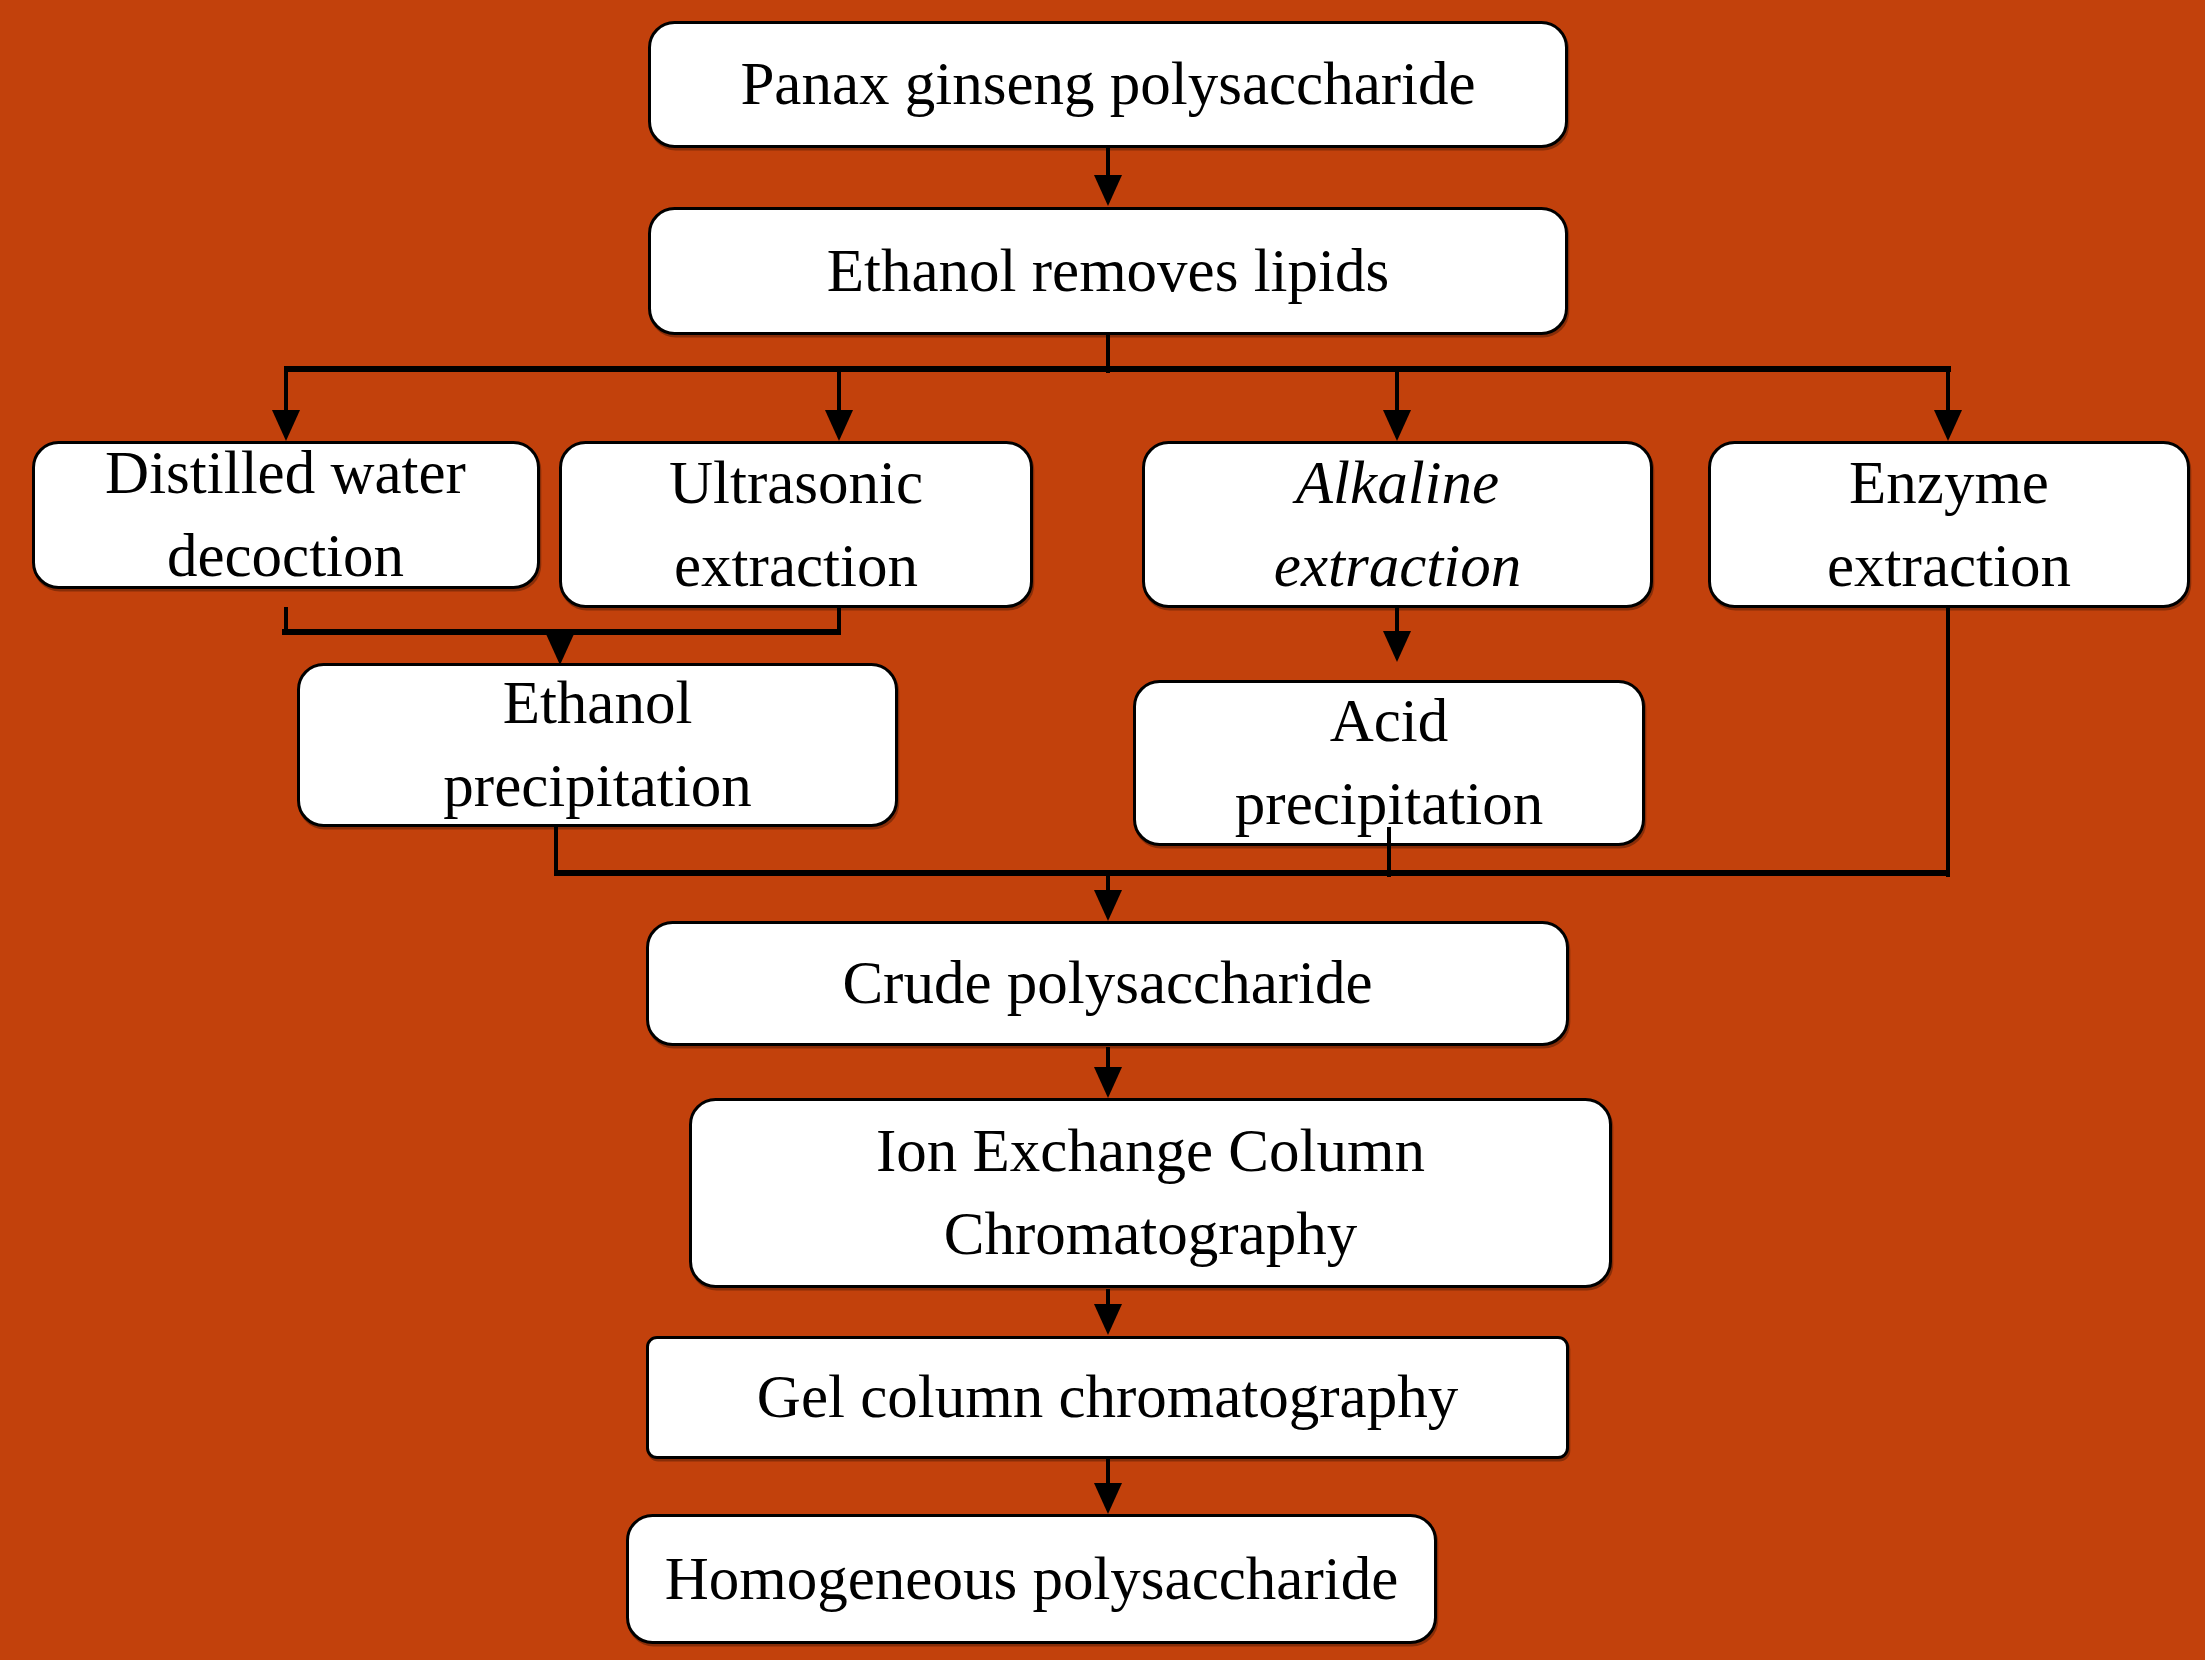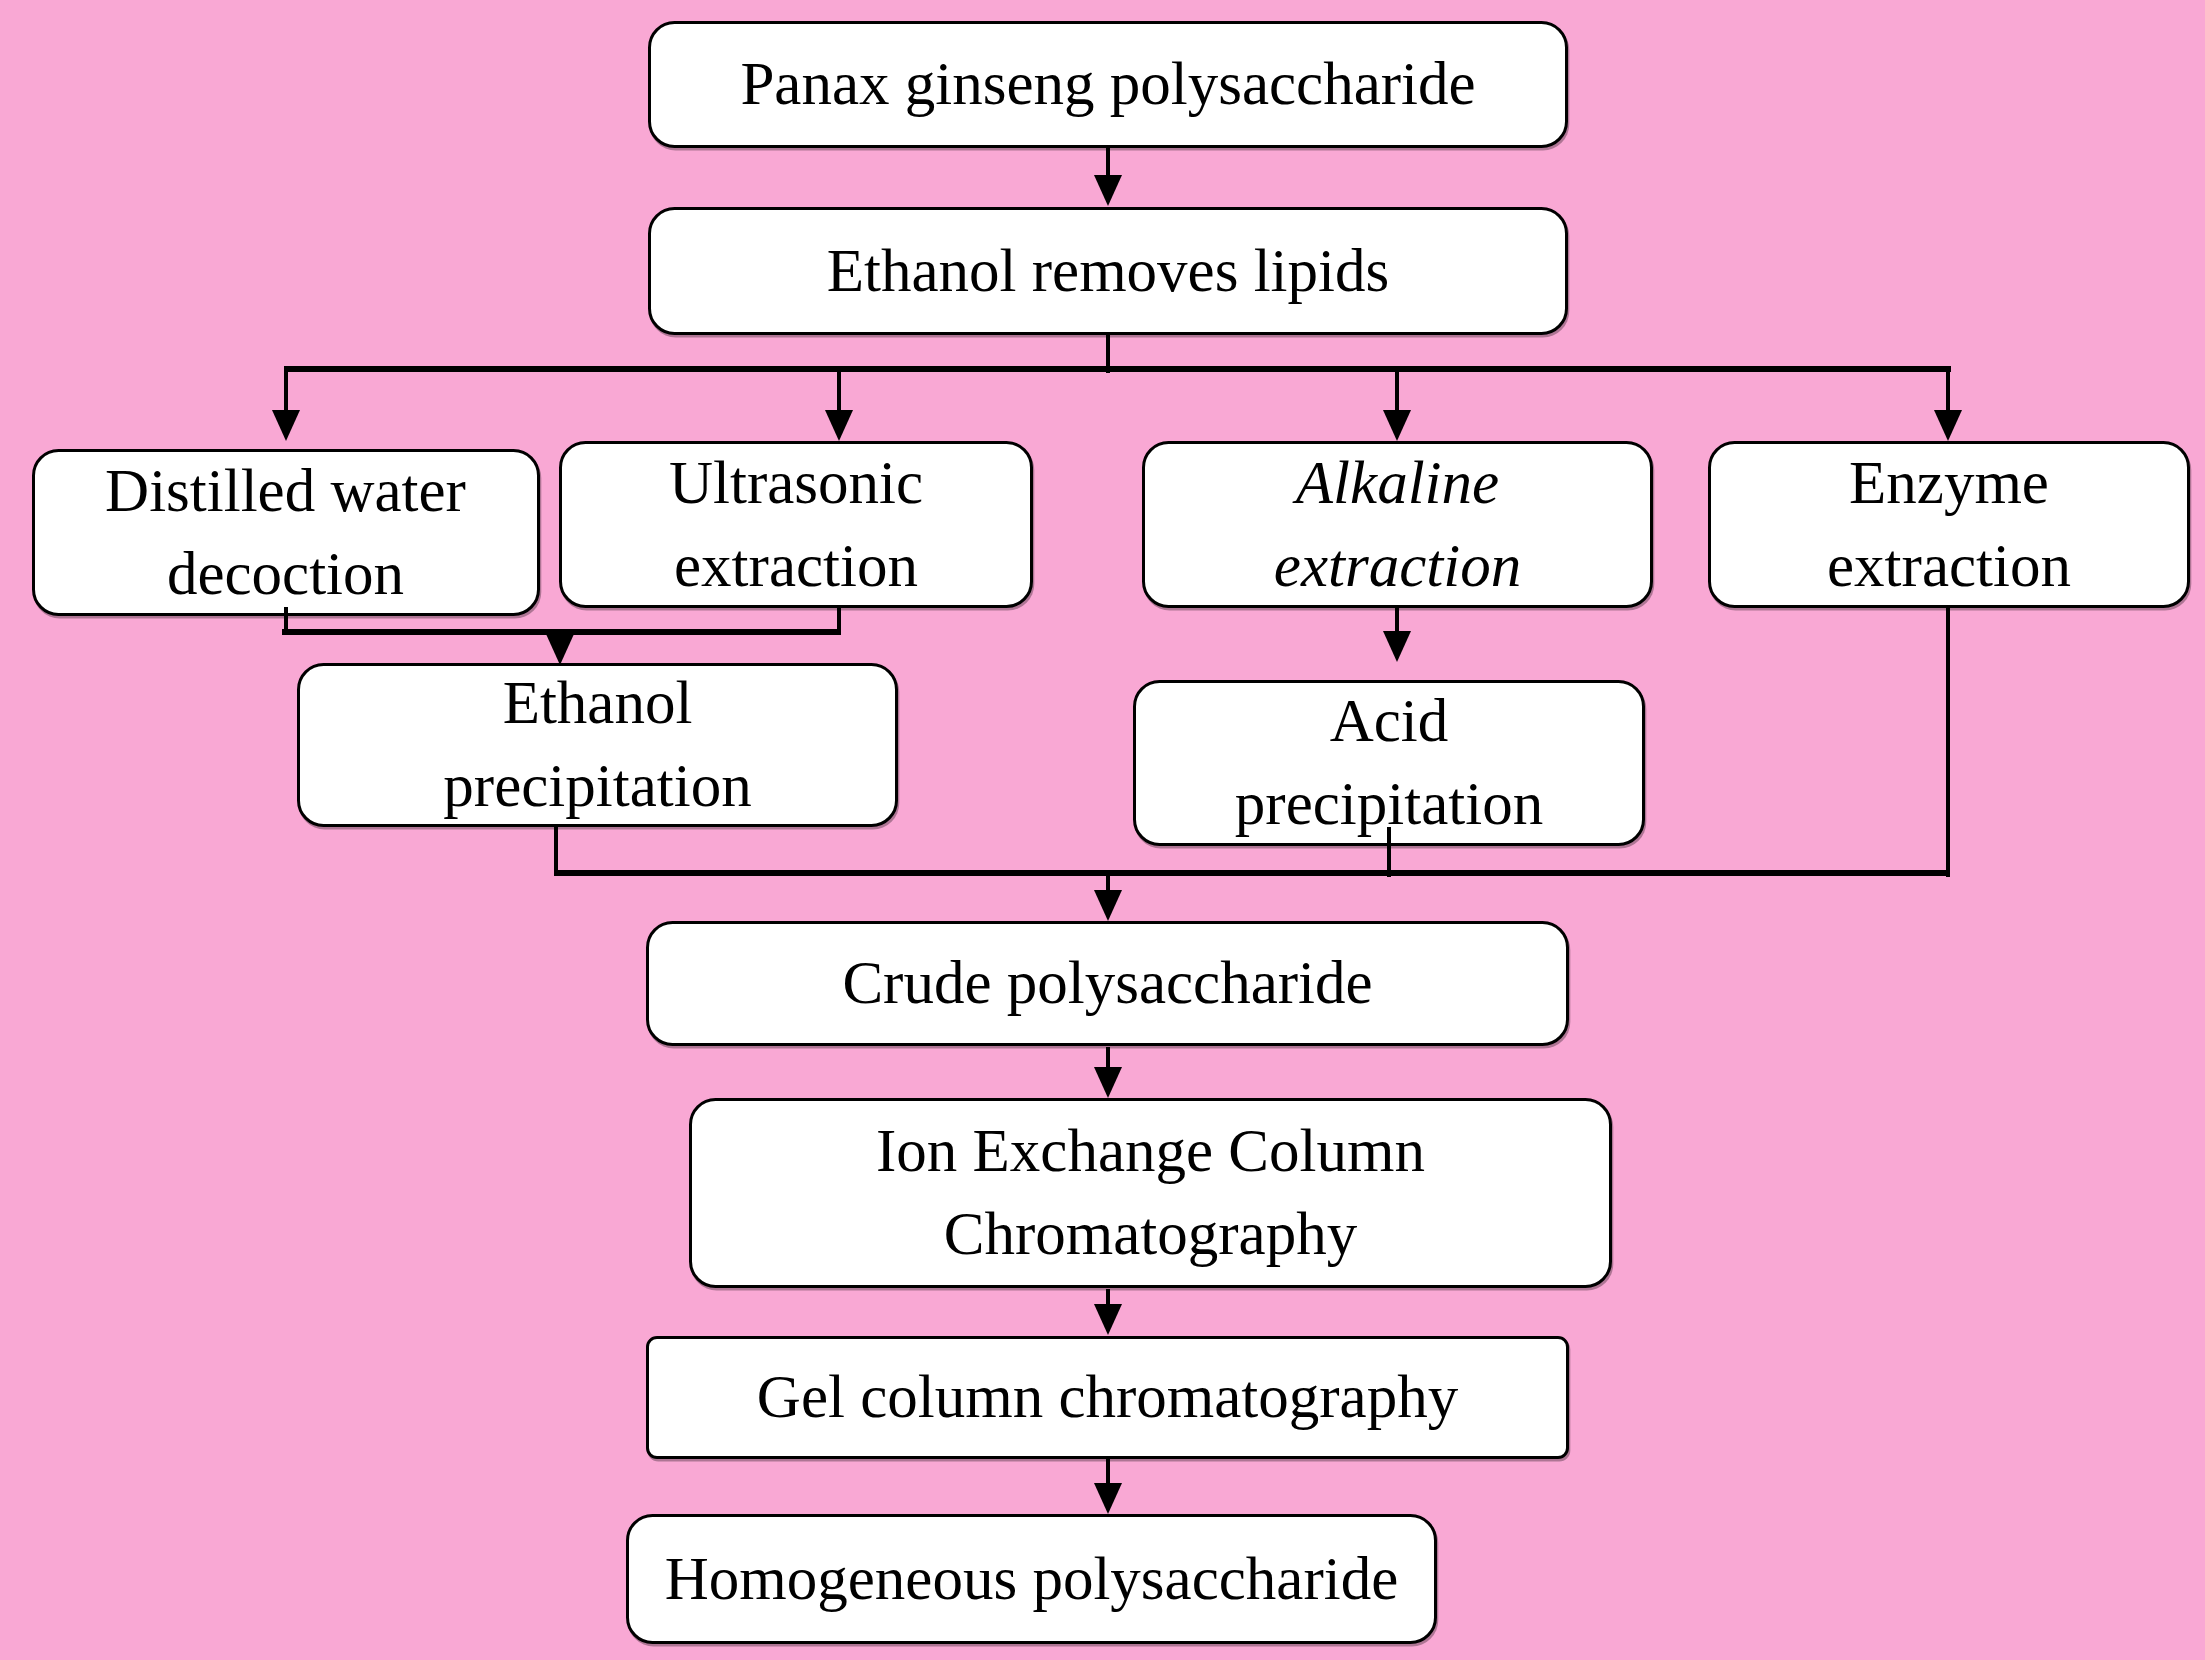--- a/index.html
+++ b/index.html
@@ -4,21 +4,21 @@
 <style>
   html, body {
     margin: 0;
     padding: 0;
     background: #ffffff;
   }
   #stage {
     position: relative;
     width: 2205px;
     height: 1661px;
-    background: #f9a8d4;
+    background: #c2410c;
     font-family: "Liberation Serif", "DejaVu Serif", serif;
     color: #000000;
     overflow: hidden;
   }
   .node {
     position: absolute;
     box-sizing: border-box;
     background: #ffffff;
     border: 3.8px solid #000000;
     border-radius: 26.5px;
@@ -59,21 +59,21 @@
 <div id="stage">
 
   <div class="node" style="left:648px; top:21px;  width:920px; height:127px;">
     <span class="lbl">Panax ginseng polysaccharide</span>
   </div>
 
   <div class="node" style="left:648px; top:207px; width:920px; height:128px;">
     <span class="lbl">Ethanol removes lipids</span>
   </div>
 
-  <div class="node" style="left:31.5px;   top:441px; width:508px; height:167px;margin-top:8px;">
+  <div class="node" style="left:31.5px;   top:441px; width:508px; height:148px;">
     <span class="lbl">Distilled water
 decoction</span>
   </div>
 
   <div class="node" style="left:559px;  top:441px; width:474px; height:167px;">
     <span class="lbl">Ultrasonic
 extraction</span>
   </div>
 
   <div class="node" style="left:1142px; top:441px; width:511px; height:167px;font-style:italic;">

